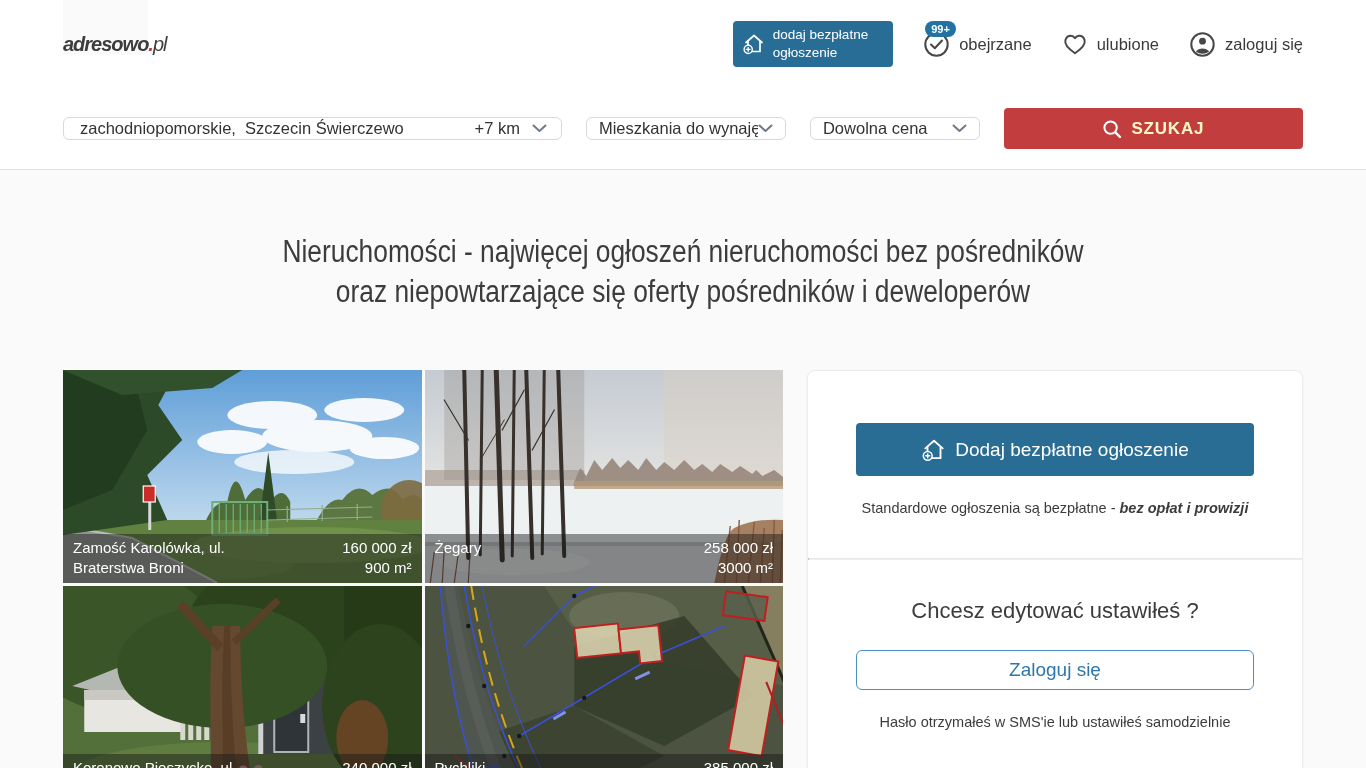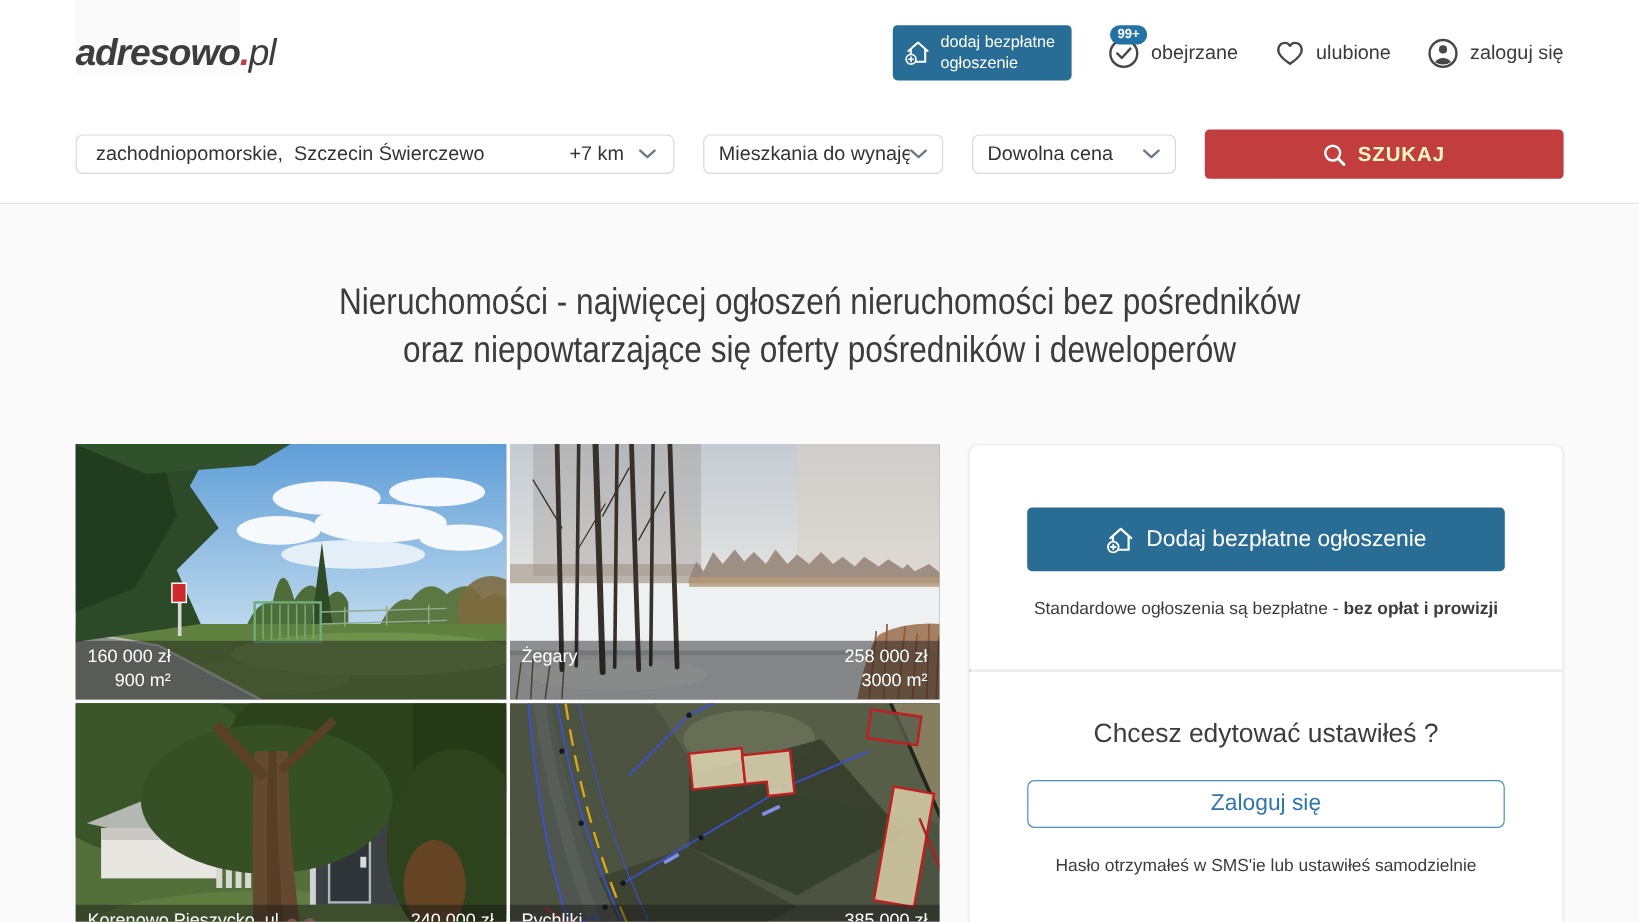--- a/index.html
+++ b/index.html
@@ -3,36 +3,36 @@
 <meta charset="utf-8">
 <style>
   html,body{margin:0;padding:0;width:1366px;height:768px;overflow:hidden;background:#fff;
     font-family:"Liberation Sans",sans-serif;color:#3c3c3c;}
   *{box-sizing:border-box;}
 
   
   .header{background:#fff;padding:24px 63px 20px;border-bottom:1px solid #e3e3e3;
     box-shadow:0 1px 2px rgba(0,0,0,.04);}
   .topbar{display:flex;align-items:center;justify-content:space-between;height:40px;}
-  .logo{font-style:italic;font-size:31px;letter-spacing:-1px;cursor:pointer;white-space:nowrap;}
+  .logo{font-style:italic;font-size:20px;letter-spacing:-1px;cursor:pointer;white-space:nowrap;}
   .logo .main{font-weight:700;color:#3d3d3d;}
   .logo .dot{font-weight:700;color:#c23d3e;}
   .logo .tld{font-weight:400;color:#3d3d3d;}
   .topbar-right{display:flex;align-items:center;gap:30px;}
   .add-btn{display:flex;align-items:center;gap:7px;background:#286d96;color:#fff;border:none;
-    border-radius:4px;padding:5px 14px 5px 9px;font-size:13.5px;line-height:1.3;text-align:left;
+    border-radius:4px;padding:5px 25px 5px 9px;font-size:13.5px;line-height:1.3;text-align:left;
     cursor:pointer;font-family:inherit;}
   .top-link{display:flex;align-items:center;gap:9px;font-size:16.5px;color:#3a3a3a;cursor:pointer;}
   .badge-wrap{position:relative;display:flex;align-items:center;}
   .badge{position:absolute;top:-10px;left:2px;background:#2272a3;color:#fff;font-size:11px;
     font-weight:700;padding:1px 6px;border-radius:9px;line-height:14px;}
 
   
   .search-row{display:flex;align-items:center;gap:24px;margin-top:44px;}
-  .input-like{height:33px;border:1px solid #d9d9d9;border-radius:6px;background:#fff;
+  .input-like{height:23px;border:1px solid #d9d9d9;border-radius:6px;background:#fff;
     display:flex;align-items:center;font-size:16.5px;color:#333;}
   .loc-combo{width:500px;padding:0 14px;gap:8px;}
   .loc-input{flex:1;border:none;outline:none;font:inherit;color:#333;min-width:0;background:transparent;}
   .radius{white-space:nowrap;color:#333;margin-right:4px;cursor:pointer;}
   .select{cursor:pointer;justify-content:space-between;padding:0 12px 0 12px;}
   .select .val{white-space:nowrap;overflow:hidden;}
   .sel-cat{width:200px;}
   .sel-price{width:170px;}
   .search-btn{width:300px;height:41px;background:#c23d3e;border:none;border-radius:4px;color:#fef9c3;
     font-weight:700;font-size:17px;letter-spacing:.8px;display:flex;align-items:center;
@@ -61,21 +61,21 @@
     box-shadow:0 1px 3px rgba(0,0,0,.05);min-height:440px;}
   .card-section{padding:52px 48px 42px;text-align:center;}
   .card-section.second{padding:38px 48px 40px;}
   .card-title{font-size:22px;font-weight:400;color:#3c3c3c;margin:0 0 26px;}
   .primary-btn{width:100%;height:53px;background:#2a6d94;color:#fff;border:none;border-radius:4px;
     font-size:19px;display:flex;align-items:center;justify-content:center;gap:8px;cursor:pointer;
     font-family:inherit;}
   .outline-btn{width:100%;height:40px;background:#fff;border:1px solid #4a90c0;border-radius:6px;
     color:#2e77ad;font-size:19px;cursor:pointer;font-family:inherit;}
   .card-note{margin-top:24px;font-size:14.5px;color:#3c3c3c;}
-  .card-note b{font-weight:700;}
+  .card-note b{font-weight:700;font-style:italic;}
   .divider{border-top:1px solid #e8e8e8;margin:0;}
 
   .icon{display:inline-flex;flex:none;}
 </style>
 </head>
 <body>
 
 <header class="header">
   <div class="topbar">
     <div class="logo">
@@ -227,20 +227,21 @@
               <line x1="260" y1="135" x2="260" y2="151"></line>
               <line x1="295" y1="134" x2="295" y2="150"></line>
           </g>
           <path d="M0,0 L115,0 L96,35 L120,70 L85,105 L105,150 L0,165 Z" fill="#2c4a28"></path>
           <path d="M0,0 L70,0 L85,60 L50,120 L0,140 Z" fill="#223c1f"></path>
           <path d="M0,0 L180,0 L150,18 L60,25 Z" fill="#31512c"></path>
           <rect x="86" y="132" width="3" height="28" fill="#d8d8d8"></rect>
           <rect x="81" y="116" width="12" height="16" fill="#cc2b2b" stroke="#fff" stroke-width="1.2"></rect>
         </svg>
         <div class="caption">
+          <span class="cap-left">Zamość Karolówka, ul. Braterstwa Broni</span>
           <span class="cap-right">
             <span>160 000 zł</span><br>
             <span>900 m²</span>
           </span>
         </div>
       </div>
 
       <div class="tile">
         <svg class="photo" viewBox="0 0 360 213" preserveAspectRatio="xMidYMid slice">
           <defs>

